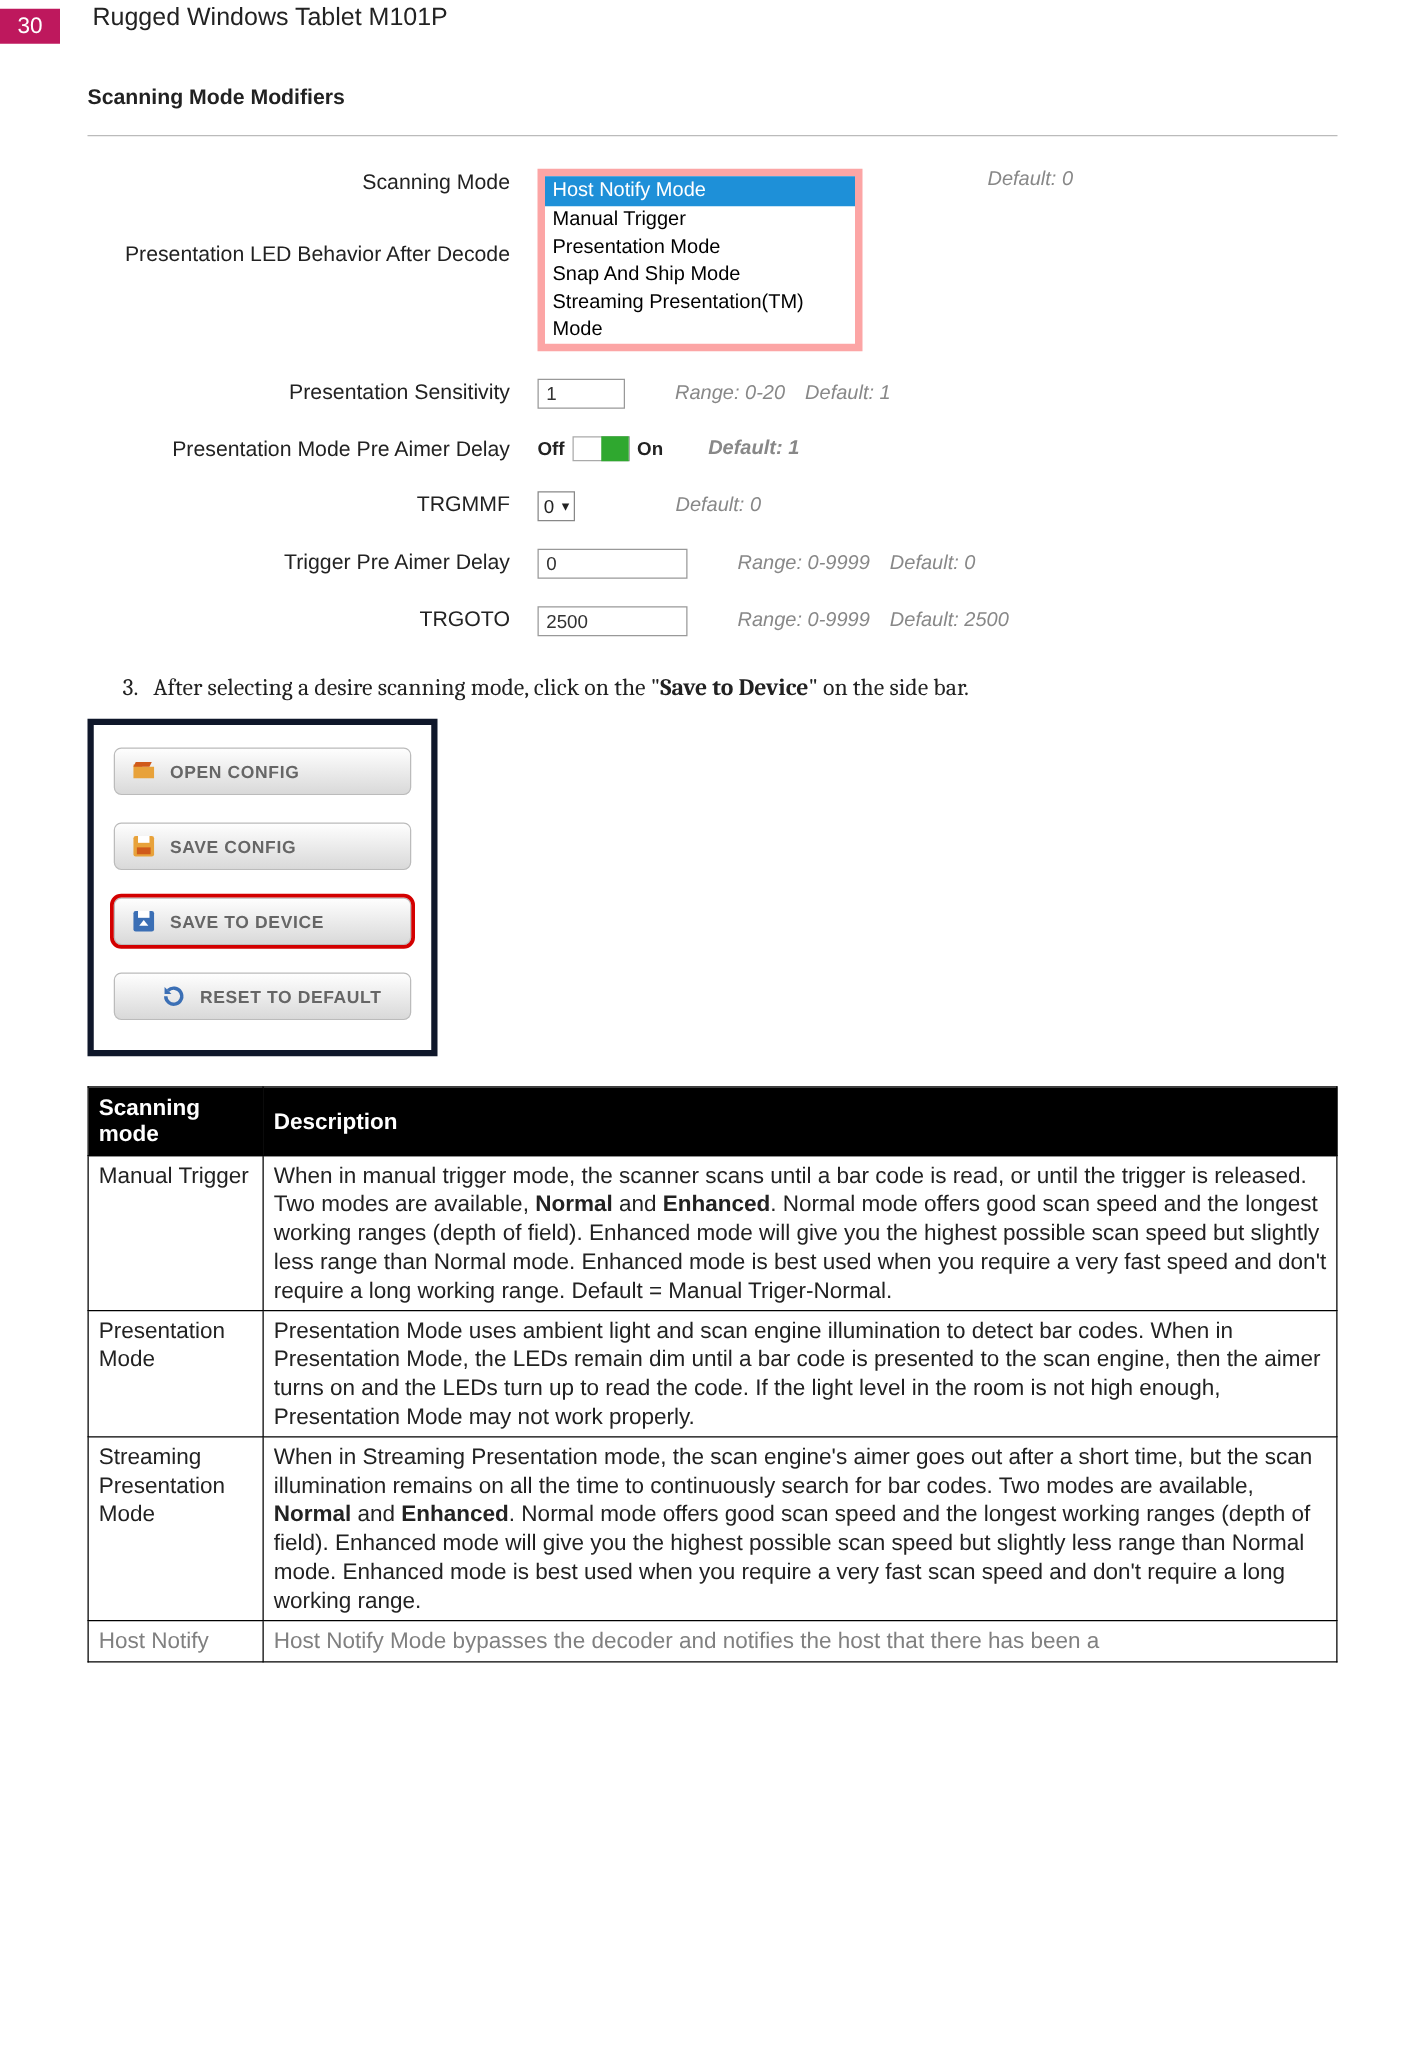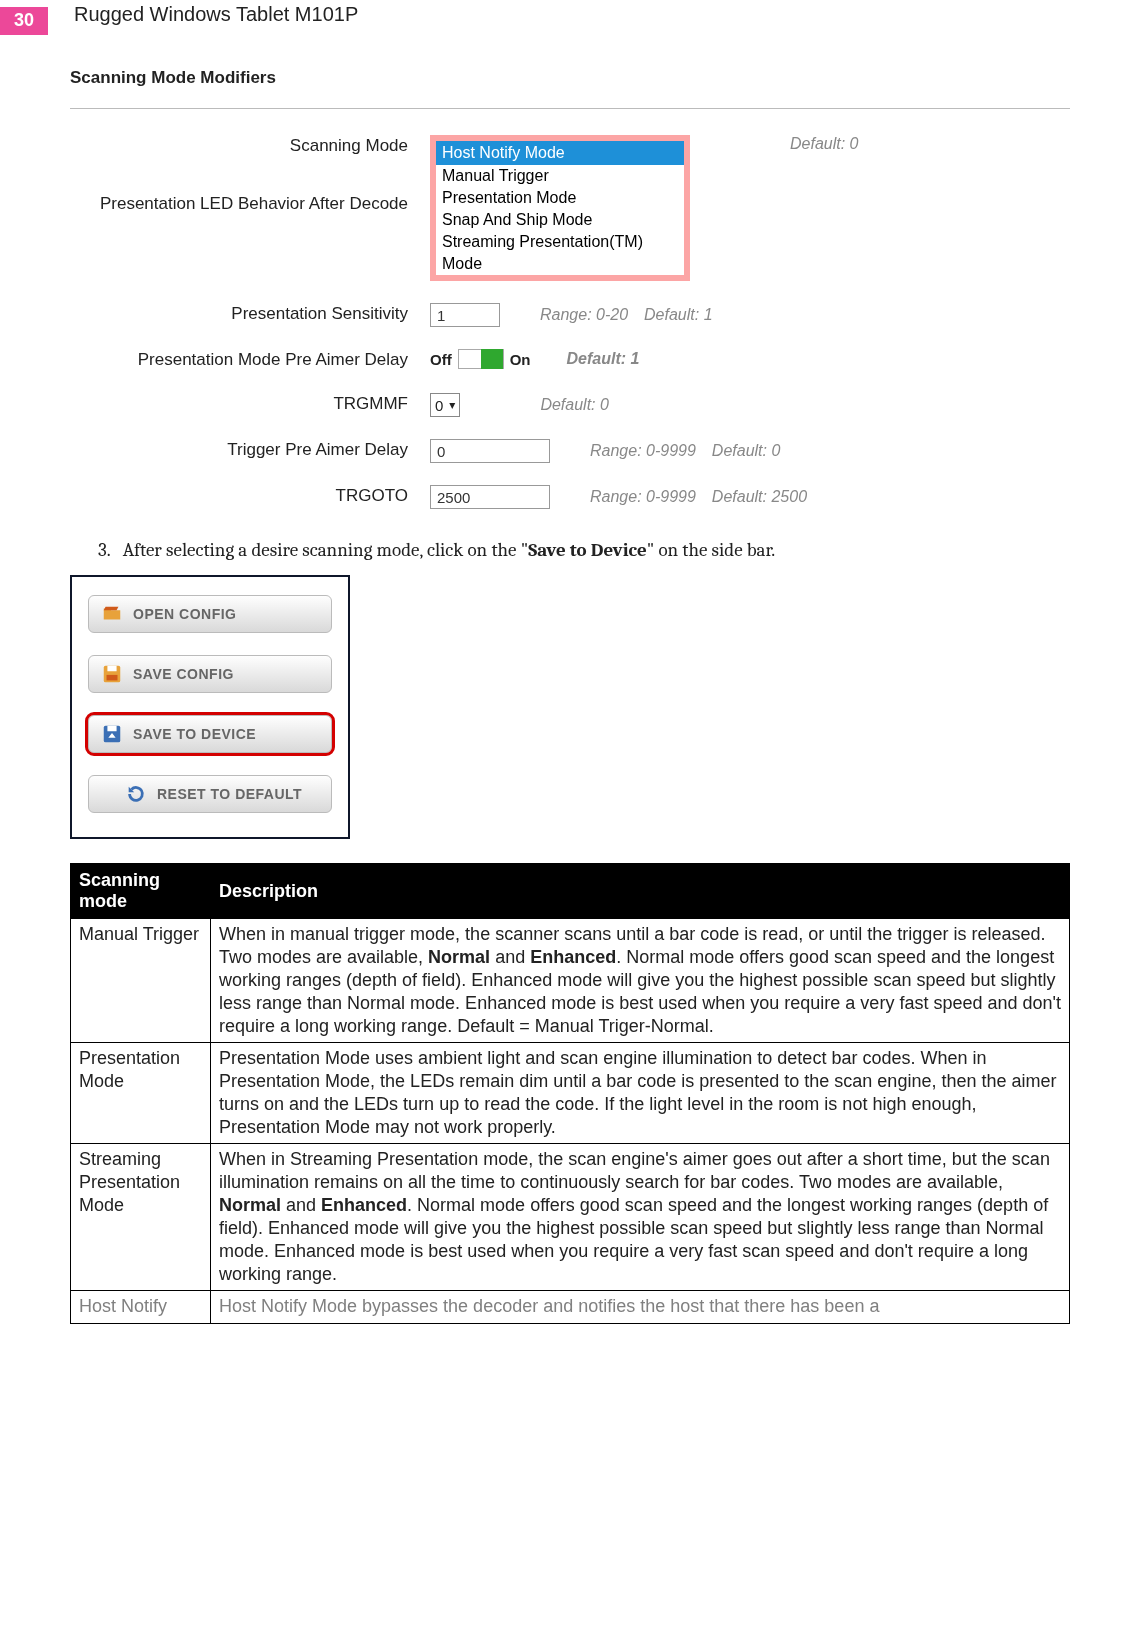--- a/index.html
+++ b/index.html
@@ -7,24 +7,24 @@
     margin: 0; padding: 0; background: #fff;
     font-family: Arial, Helvetica, sans-serif;
     color: #222;
     width: 1140px;
   }
   .page-header {
     display: flex; align-items: center;
     height: 28px;
   }
   .page-num {
-    background: #ec4899; color: #fff;
+    background: #be185d; color: #fff;
     width: 48px; height: 28px;
     display: flex; align-items: center; justify-content: center;
-    font-size: 18px; font-weight: 700; margin-top: 13px;
+    font-size: 18px; font-weight: 400; margin-top: 13px;
   }
   .page-title {
     font-size: 20px; margin-left: 26px;
     font-family: Arial, sans-serif;
   }
   .content { padding: 40px 70px 20px 70px; }
 
   
   .panel-title {
     font-family: Arial, sans-serif; font-size: 17px; font-weight: 700;
@@ -74,21 +74,21 @@
 
   
   .instruction {
     font-family: "Cambria", "Georgia", serif; font-size: 19px;
     margin: 30px 0 14px 28px;
   }
   .instruction b { font-weight: 700; }
 
   
   .sidebar-box {
-    border: 2px solid #0f172a; width: 280px; padding: 18px 16px 24px 16px;
+    border: 5px solid #0f172a; width: 280px; padding: 18px 16px 24px 16px;
     background: #fff;
   }
   .side-btn {
     display: flex; align-items: center; gap: 10px;
     height: 38px; margin-bottom: 22px;
     background: linear-gradient(#fefefe, #d9d9d9);
     border: 1px solid #bbb; border-radius: 6px;
     padding: 0 12px;
     font-size: 14px; font-weight: 700; color: #666; letter-spacing: 0.5px;
     cursor: pointer;

